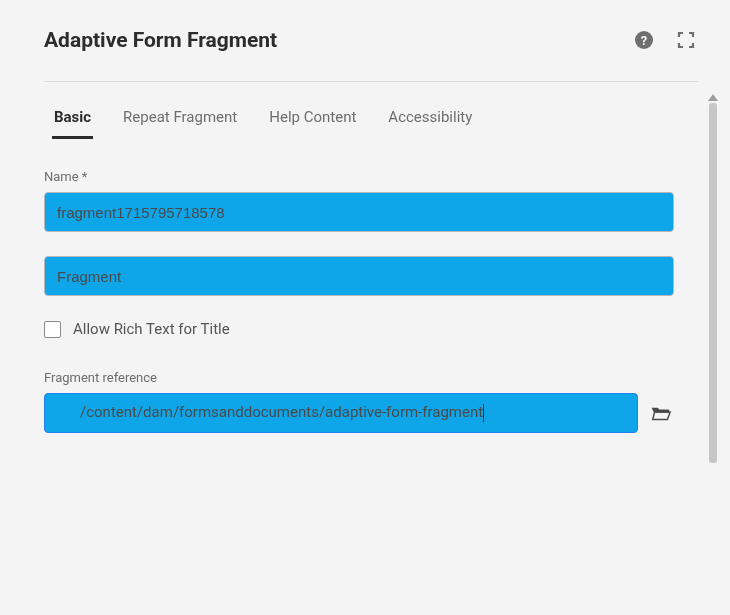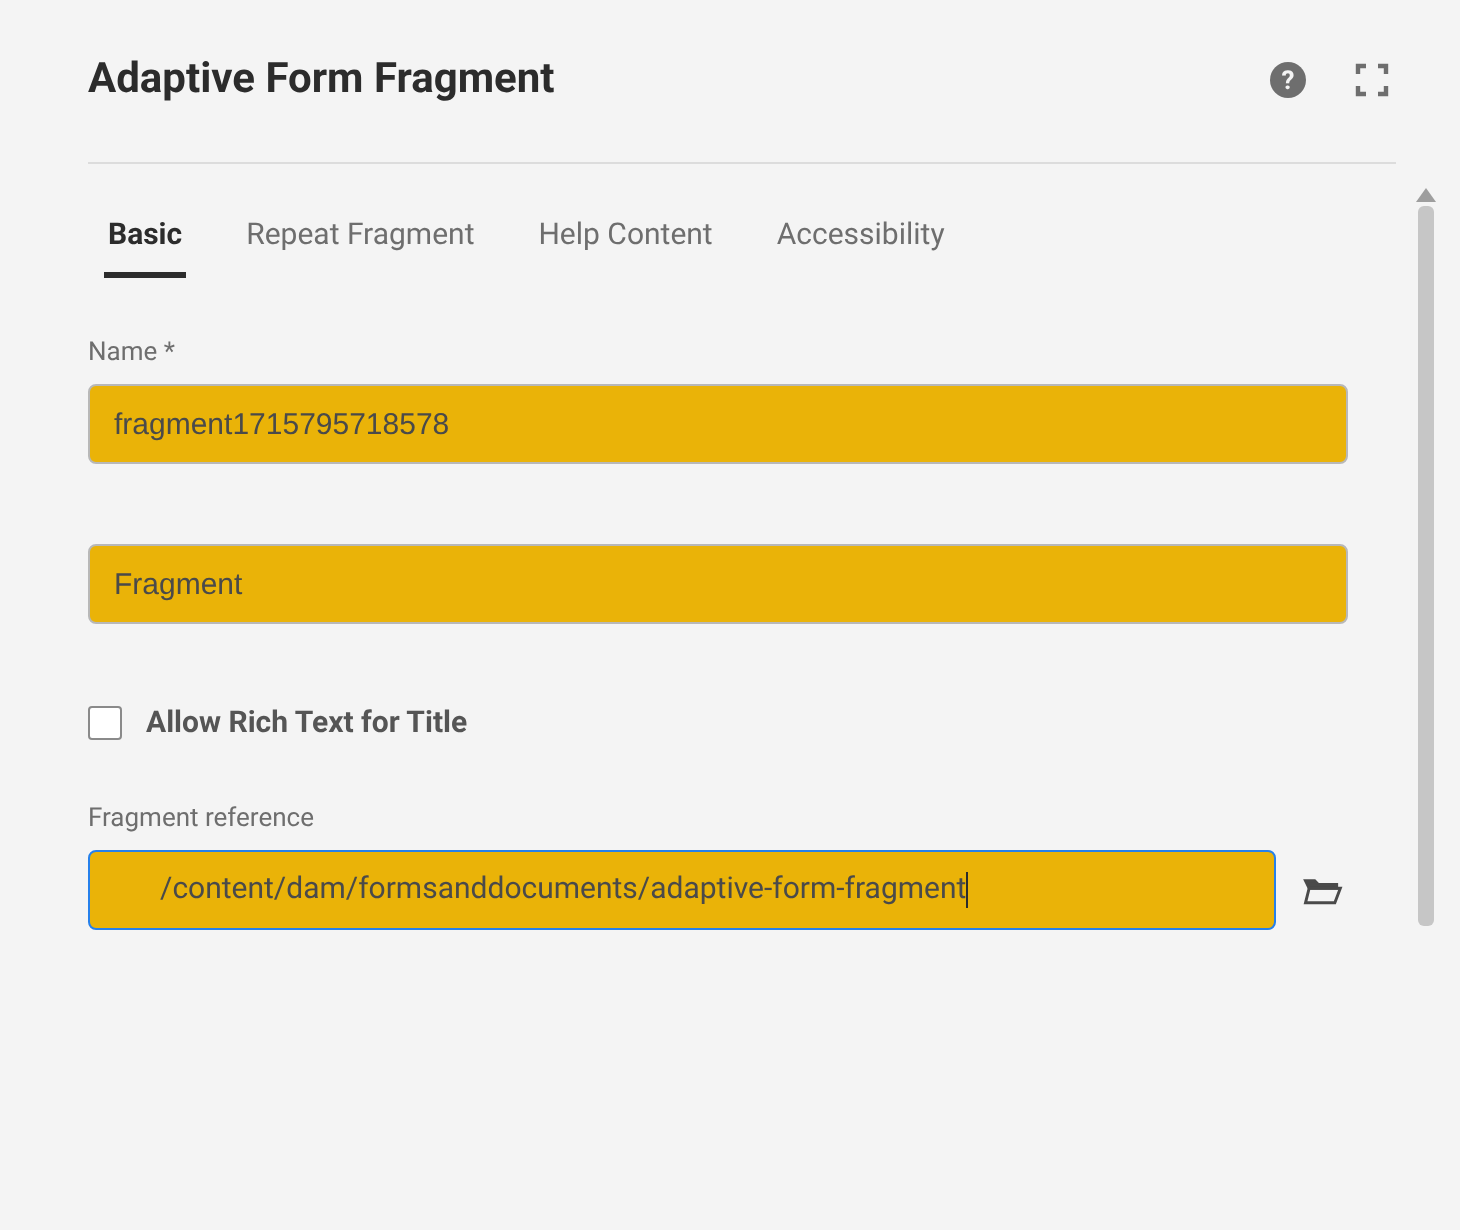--- a/index.html
+++ b/index.html
@@ -81,48 +81,47 @@
     .tab.active {
       color: #2c2c2c;
       font-weight: 700;
       border-bottom: 3px solid #2c2c2c;
     }
     .form-section {
       padding-top: 30px;
       padding-right: 24px;
     }
     .field-group {
-      margin-bottom: 40px;
+      margin-bottom: 24px;
     }
     .field-label {
       font-size: 13px;
       color: #6e6e6e;
       margin-bottom: 8px;
       display: block;
     }
     .text-input {
       width: 100%;
       height: 40px;
       border: 1px solid #b8b8b8;
       border-radius: 4px;
       padding: 0 12px;
       font-size: 15px;
       color: #4a4a4a;
-      background: #eab308;
+      background: #0ea5e9;
       outline: none;
     }
     .text-input.focused {
       border: 1.5px solid #2680eb;
     }
     .checkbox-group {
       margin-bottom: 24px;
       display: flex;
       align-items: center;
       gap: 12px;
-      font-weight: bold;
     }
     .checkbox-box {
       width: 17px;
       height: 17px;
       border: 1.5px solid #8a8a8a;
       border-radius: 2px;
       background: #fff;
       cursor: pointer;
       flex-shrink: 0;
     }

